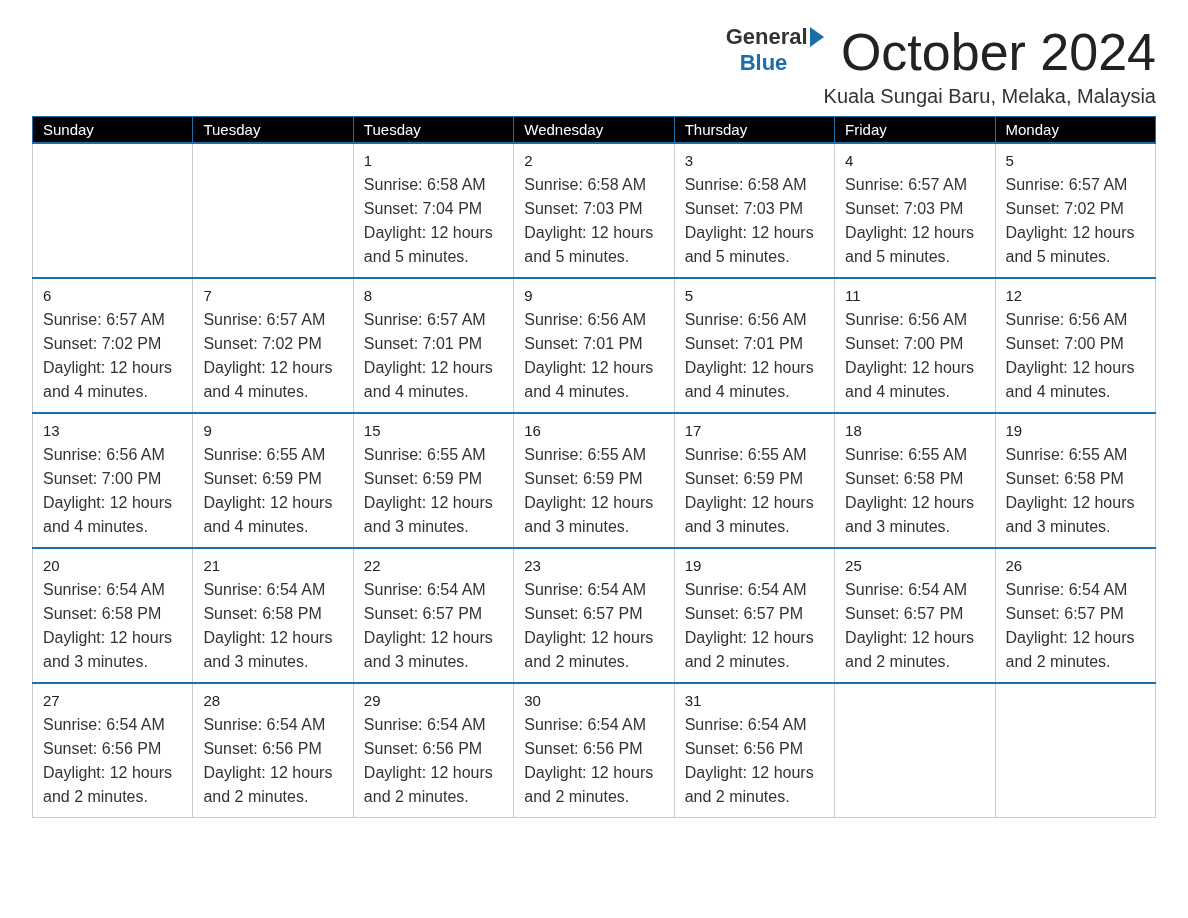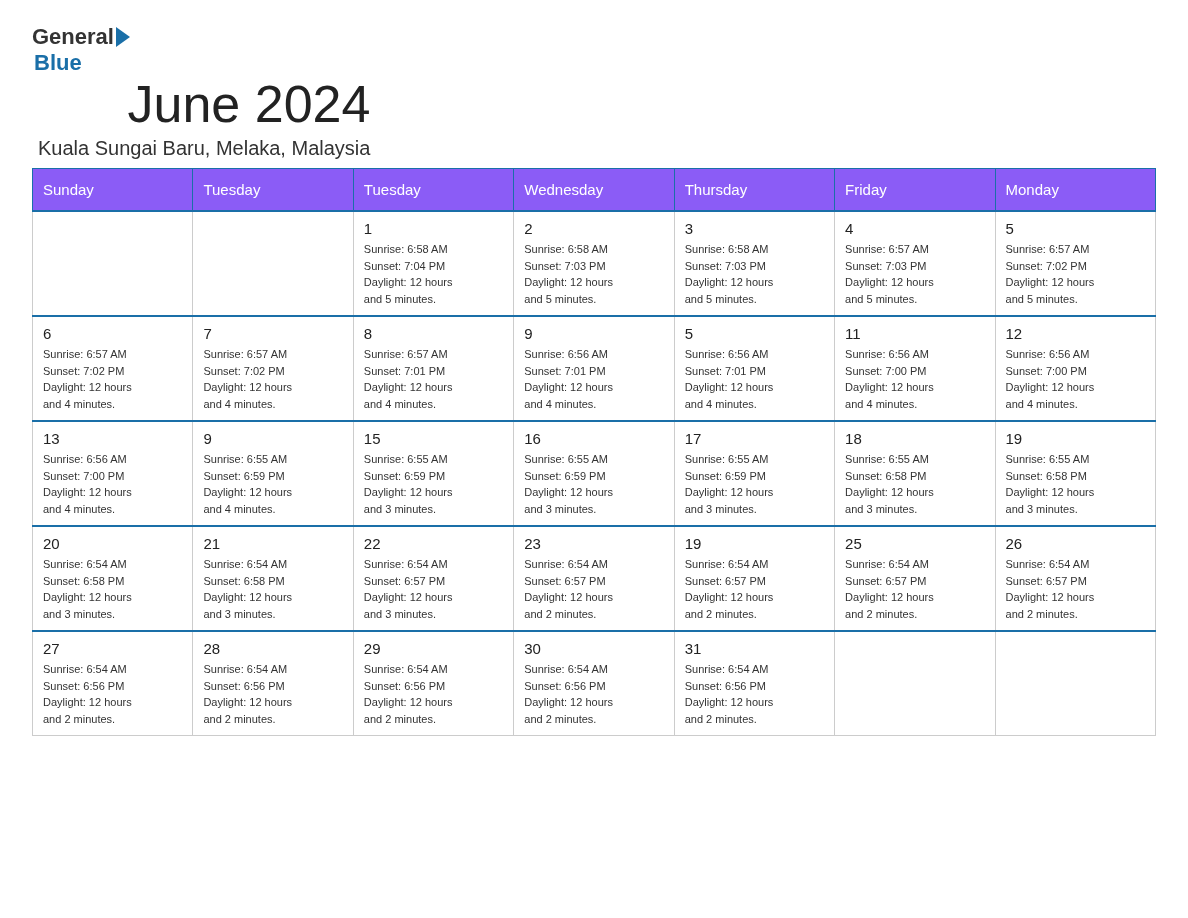--- a/index.html
+++ b/index.html
@@ -8,21 +8,20 @@
       background: #fff;
       padding: 24px 32px;
       width: 1188px;
       min-height: 918px;
     }
     .header-row {
       display: flex;
       justify-content: flex-end;
       align-items: flex-start;
       margin-bottom: 6px;
-      flex-direction: column;
     }
     .logo-text-general {
       font-size: 22px;
       font-weight: bold;
       color: #333;
     }
     .logo-arrow {
       width: 0;
       height: 0;
       border-left: 14px solid #1a6fa8;
@@ -37,33 +36,32 @@
     .page-title {
       font-size: 52px;
       font-weight: normal;
       color: #222;
       line-height: 1.1;
     }
     .subtitle {
       font-size: 20px;
       color: #333;
       margin-top: 4px;
-      margin-left: 6px;
     }
     .calendar {
       width: 100%;
       border-collapse: collapse;
       margin-top: 8px;
     }
     .calendar thead tr th {
-      background-color: #8b5cf6;
+      background-color: #000000;
       color: #fff;
       font-size: 15px;
       font-weight: normal;
-      padding: 12px 10px;
+      padding: 4px 10px;
       border: 1px solid #1a6fa8;
       text-align: left;
     }
     .calendar tbody tr td {
       vertical-align: top;
       padding: 8px 10px;
       border: 1px solid #ccc;
       font-size: 13px;
       color: #333;
       width: 14.28%;
@@ -73,56 +71,56 @@
       border-top: 2px solid #1a6fa8;
     }
     .day-number {
       font-size: 15px;
       font-weight: normal;
       color: #222;
       display: block;
       margin-bottom: 4px;
     }
     .day-info {
-      font-size: 11px;
+      font-size: 16px;
       color: #333;
       line-height: 1.5;
     }
     .empty-cell {
       background: #fff;
     }
     .logo-wrapper {
       display: flex;
       flex-direction: column;
       align-items: flex-start;
     }
     .logo-line1 {
       display: flex;
       align-items: center;
     }
     .logo-line2 {
       color: #1a6fa8;
       font-size: 22px;
       font-weight: bold;
-      margin-left: 2px;
+      margin-left: 14px;
     }
   </style>
 </head>
 <body>
 
 <div class="header-row">
   <div class="logo-wrapper">
     <div class="logo-line1">
       <span class="logo-text-general">General</span>
       <span class="logo-arrow"></span>
     </div>
     <div class="logo-line2">Blue</div>
   </div>
   <div class="title-block">
-    <div class="page-title">June 2024</div>
+    <div class="page-title">October 2024</div>
     <div class="subtitle">Kuala Sungai Baru, Melaka, Malaysia</div>
   </div>
 </div>
 
 <table class="calendar">
   <thead>
     <tr>
     <th>Sunday</th>
         <th>Tuesday</th>
         <th>Tuesday</th>

